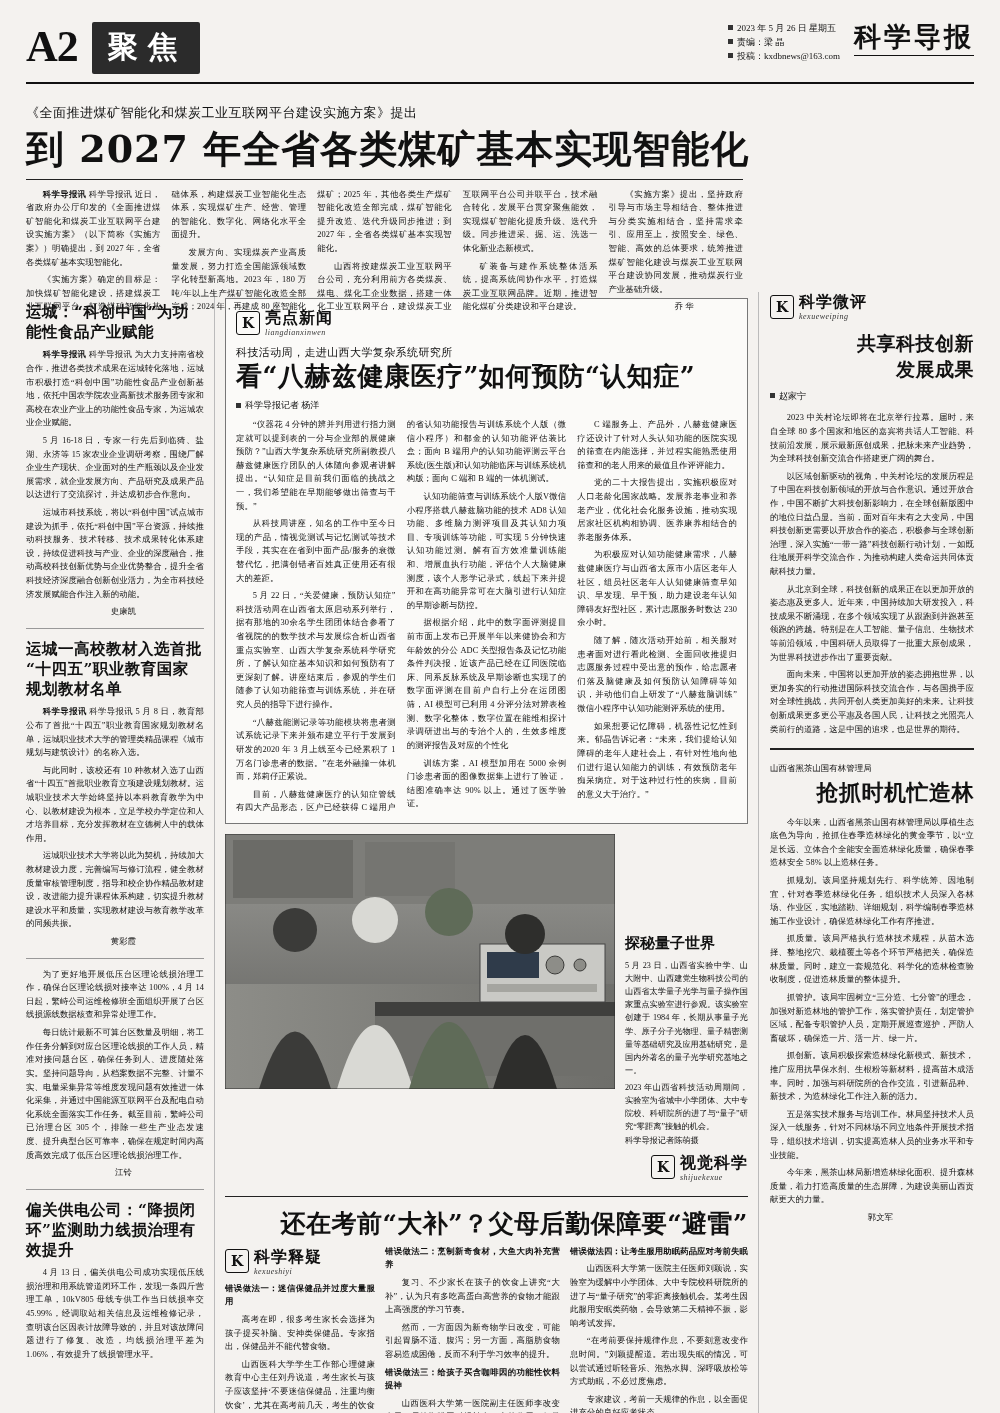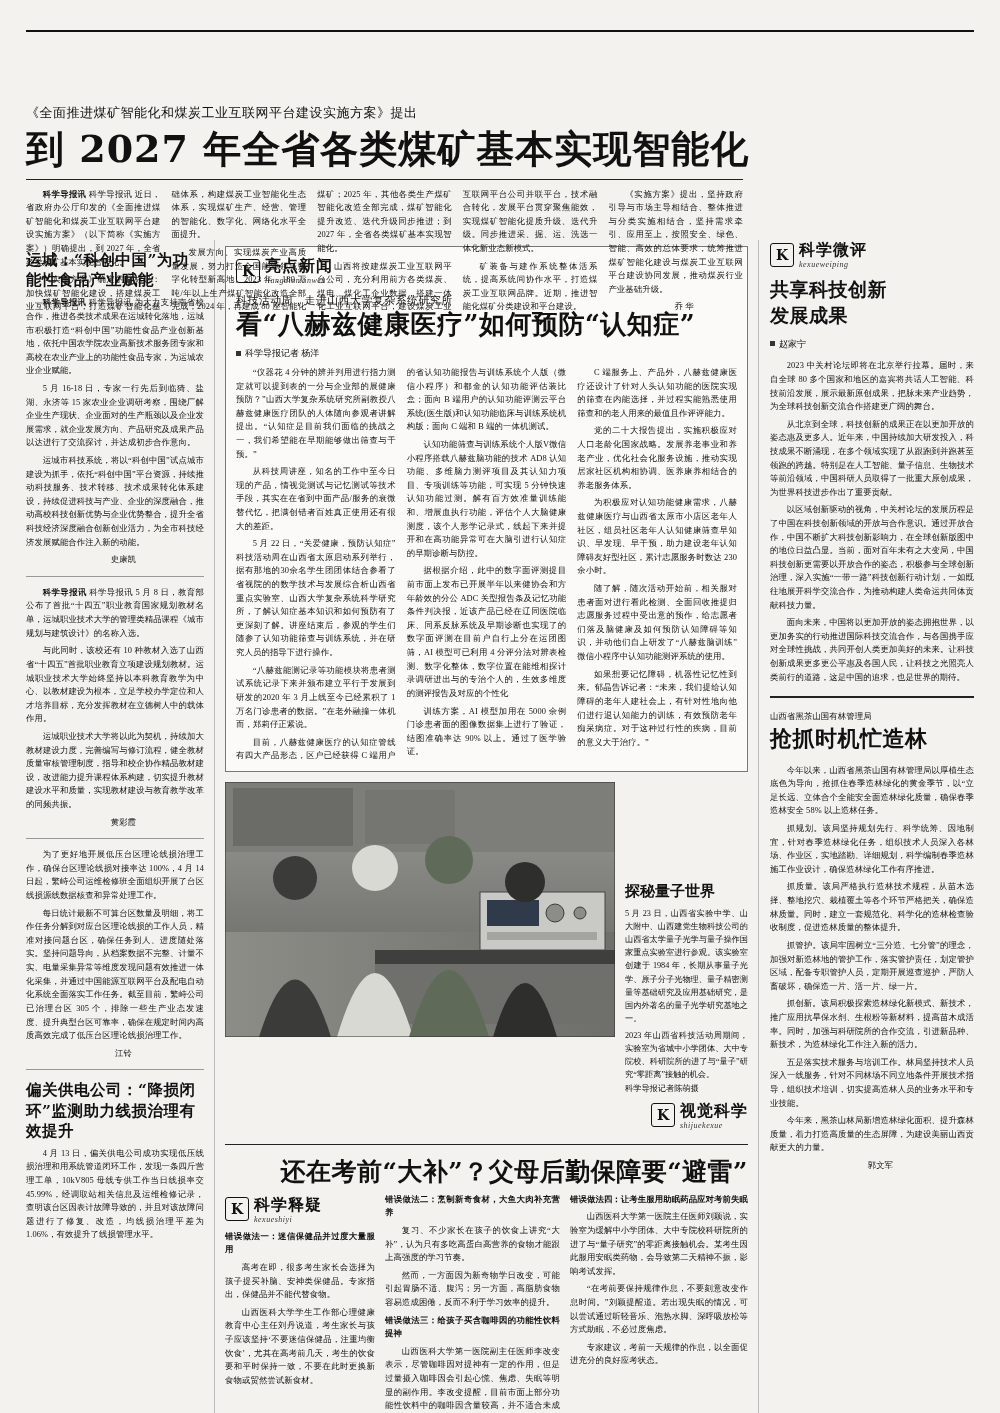--- a/index.html
+++ b/index.html
@@ -119,34 +119,46 @@
   .photo-cap-head{font-family:"DejaVu Serif",serif;font-weight:700;font-size:15px;margin:0 0 6px 0;}
   .photo-cap{font-size:8.2px;line-height:1.6;text-align:justify;}
 
   .big-head2{
     font-family:"DejaVu Serif",serif;font-weight:700;
     font-size:25px;line-height:1.2;margin:12px 0 6px 0;text-align:right;letter-spacing:0.5px;
   }
 
   
   .r-title{
-    font-family:Liberation Mono, monospace;font-weight:700;
-    font-size:19px;line-height:1.35;margin:10px 0 8px 0;letter-spacing:0.5px;
+    font-family:Liberation Sans, sans-serif;font-weight:700;
+    font-size:19px;line-height:1.35;margin:10px 0 8px 0;letter-spacing:0.5px;text-align:right;
   }
   .r-byline{font-size:9px;margin:4px 0 8px 0;}
   .right-rule{border-top:2px solid #222;margin:12px 0;}
 
   .sign{font-size:8.4px;text-align:center;margin-top:3px;}
 </style>
 </head>
 <body>
 
 <div class="page">
 
   <div class="masthead">
+    <div class="mast-left">
+      <div class="page-no">A2</div>
+      <div class="section-badge">聚焦</div>
+    </div>
+    <div class="mast-right">
+      <div class="mast-meta">
+        <div><span class="sq"></span><span>2023 年 5 月 26 日  星期五</span></div>
+        <div><span class="sq"></span><span>责编：梁 晶</span></div>
+        <div><span class="sq"></span><span>投稿：kxdbnews@163.com</span></div>
+      </div>
+      <div class="paper-name">科学导报</div>
+    </div>
   </div>
 
   <div class="top-block">
     <div class="kicker">《全面推进煤矿智能化和煤炭工业互联网平台建设实施方案》提出</div>
     <div class="headline">到 2027 年全省各类煤矿基本实现智能化</div>
     <div class="rule-hair"></div>
     <div class="body-text five-cols">
       <p><span class="lead-label">科学导报讯</span> <span>科学导报讯 近日，省政府办公厅印发的《全面推进煤矿智能化和煤炭工业互联网平台建设实施方案》（以下简称《实施方案》）明确提出，到 2027 年，全省各类煤矿基本实现智能化。</span></p>
       <p>《实施方案》确定的目标是：加快煤矿智能化建设，搭建煤炭工业互联网平台，打造煤矿智能化基础体系，构建煤炭工业智能化生态体系，实现煤矿生产、经营、管理的智能化、数字化、网络化水平全面提升。</p>
       <p>发展方向、实现煤炭产业高质量发展，努力打造全国能源领域数字化转型新高地。2023 年，180 万吨/年以上生产煤矿智能化改造全部完成；2024 年，再建成 80 座智能化煤矿；2025 年，其他各类生产煤矿智能化改造全部完成，煤矿智能化提升改造、迭代升级同步推进；到 2027 年，全省各类煤矿基本实现智能化。</p>
@@ -167,20 +179,21 @@
           <p><span class="lead-label">科学导报讯</span> <span>科学导报讯 为大力支持南省校合作，推进各类技术成果在运城转化落地，运城市积极打造“科创中国”功能性食品产业创新基地，依托中国农学院农业高新技术服务团专家和高校在农业产业上的功能性食品专家，为运城农业企业赋能。</span></p>
           <p>5 月 16-18 日，专家一行先后到临猗、盐湖、永济等 15 家农业企业调研考察，围绕厂解企业生产现状、企业面对的生产瓶颈以及企业发展需求，就企业发展方向、产品研究及成果产品以达进行了交流探讨，并达成初步合作意向。</p>
           <p>运城市科技系统，将以“科创中国”试点城市建设为抓手，依托“科创中国”平台资源，持续推动科技服务、技术转移、技术成果转化体系建设，持续促进科技与产业、企业的深度融合，推动高校科技创新优势与企业优势整合，提升全省科技经济深度融合创新创业活力，为全市科技经济发展赋能合作注入新的动能。</p>
           <p class="sign">史康凯</p>
         </div>
       </div>
 
       <div class="divider"></div>
 
       <div>
+        <div class="sub-head">运城一高校教材入选首批“十四五”职业教育国家规划教材名单</div>
         <div class="body-text">
           <p><span class="lead-label">科学导报讯</span> <span>科学导报讯 5 月 8 日，教育部公布了首批“十四五”职业教育国家规划教材名单，运城职业技术大学的管理类精品课程《城市规划与建筑设计》的名称入选。</span></p>
           <p>与此同时，该校还有 10 种教材入选了山西省“十四五”首批职业教育立项建设规划教材。运城职业技术大学始终坚持以本科教育教学为中心、以教材建设为根本，立足学校办学定位和人才培养目标，充分发挥教材在立德树人中的载体作用。</p>
           <p>运城职业技术大学将以此为契机，持续加大教材建设力度，完善编写与修订流程，健全教材质量审核管理制度，指导和校企协作精品教材建设，改进能力提升课程体系构建，切实提升教材建设水平和质量，实现教材建设与教育教学改革的同频共振。</p>
           <p class="sign">黄彩霞</p>
         </div>
       </div>
 
       <div class="divider"></div>
 
@@ -352,22 +365,22 @@
       </div>
 
       <div class="r-title" style="white-space:pre-line;">共享科技创新
 发展成果</div>
       <div class="r-byline">
         <span class="sq"></span><span>赵家宁</span>
       </div>
 
       <div class="body-text">
         <p>2023 中关村论坛即将在北京举行拉幕。届时，来自全球 80 多个国家和地区的嘉宾将共话人工智能、科技前沿发展，展示最新原创成果，把脉未来产业趋势，为全球科技创新交流合作搭建更广阔的舞台。</p>
+        <p>以区域创新驱动的视角，中关村论坛的发展历程是了中国在科技创新领域的开放与合作意识。通过开放合作，中国不断扩大科技创新影响力，在全球创新版图中的地位日益凸显。当前，面对百年未有之大变局，中国科技创新更需要以开放合作的姿态，积极参与全球创新治理，深入实施“一带一路”科技创新行动计划，一如既往地展开科学交流合作，为推动构建人类命运共同体贡献科技力量。</p>
         <p>从北京到全球，科技创新的成果正在以更加开放的姿态惠及更多人。近年来，中国持续加大研发投入，科技成果不断涌现，在多个领域实现了从跟跑到并跑甚至领跑的跨越。特别是在人工智能、量子信息、生物技术等前沿领域，中国科研人员取得了一批重大原创成果，为世界科技进步作出了重要贡献。</p>
-        <p>以区域创新驱动的视角，中关村论坛的发展历程是了中国在科技创新领域的开放与合作意识。通过开放合作，中国不断扩大科技创新影响力，在全球创新版图中的地位日益凸显。当前，面对百年未有之大变局，中国科技创新更需要以开放合作的姿态，积极参与全球创新治理，深入实施“一带一路”科技创新行动计划，一如既往地展开科学交流合作，为推动构建人类命运共同体贡献科技力量。</p>
         <p>面向未来，中国将以更加开放的姿态拥抱世界，以更加务实的行动推进国际科技交流合作，与各国携手应对全球性挑战，共同开创人类更加美好的未来。让科技创新成果更多更公平惠及各国人民，让科技之光照亮人类前行的道路，这是中国的追求，也是世界的期待。</p>
       </div>
 
       <div class="right-rule"></div>
 
       <div class="body-text" style="text-indent:0;margin-bottom:2px;">山西省黑茶山国有林管理局</div>
       <div class="r-title" style="margin-top:2px;font-size:22px;">抢抓时机忙造林</div>
 
       <div class="body-text">
         <p>今年以来，山西省黑茶山国有林管理局以厚植生态底色为导向，抢抓住春季造林绿化的黄金季节，以“立足长远、立体合个全能安全面造林绿化质量，确保春季造林安全 58% 以上造林任务。</p>

